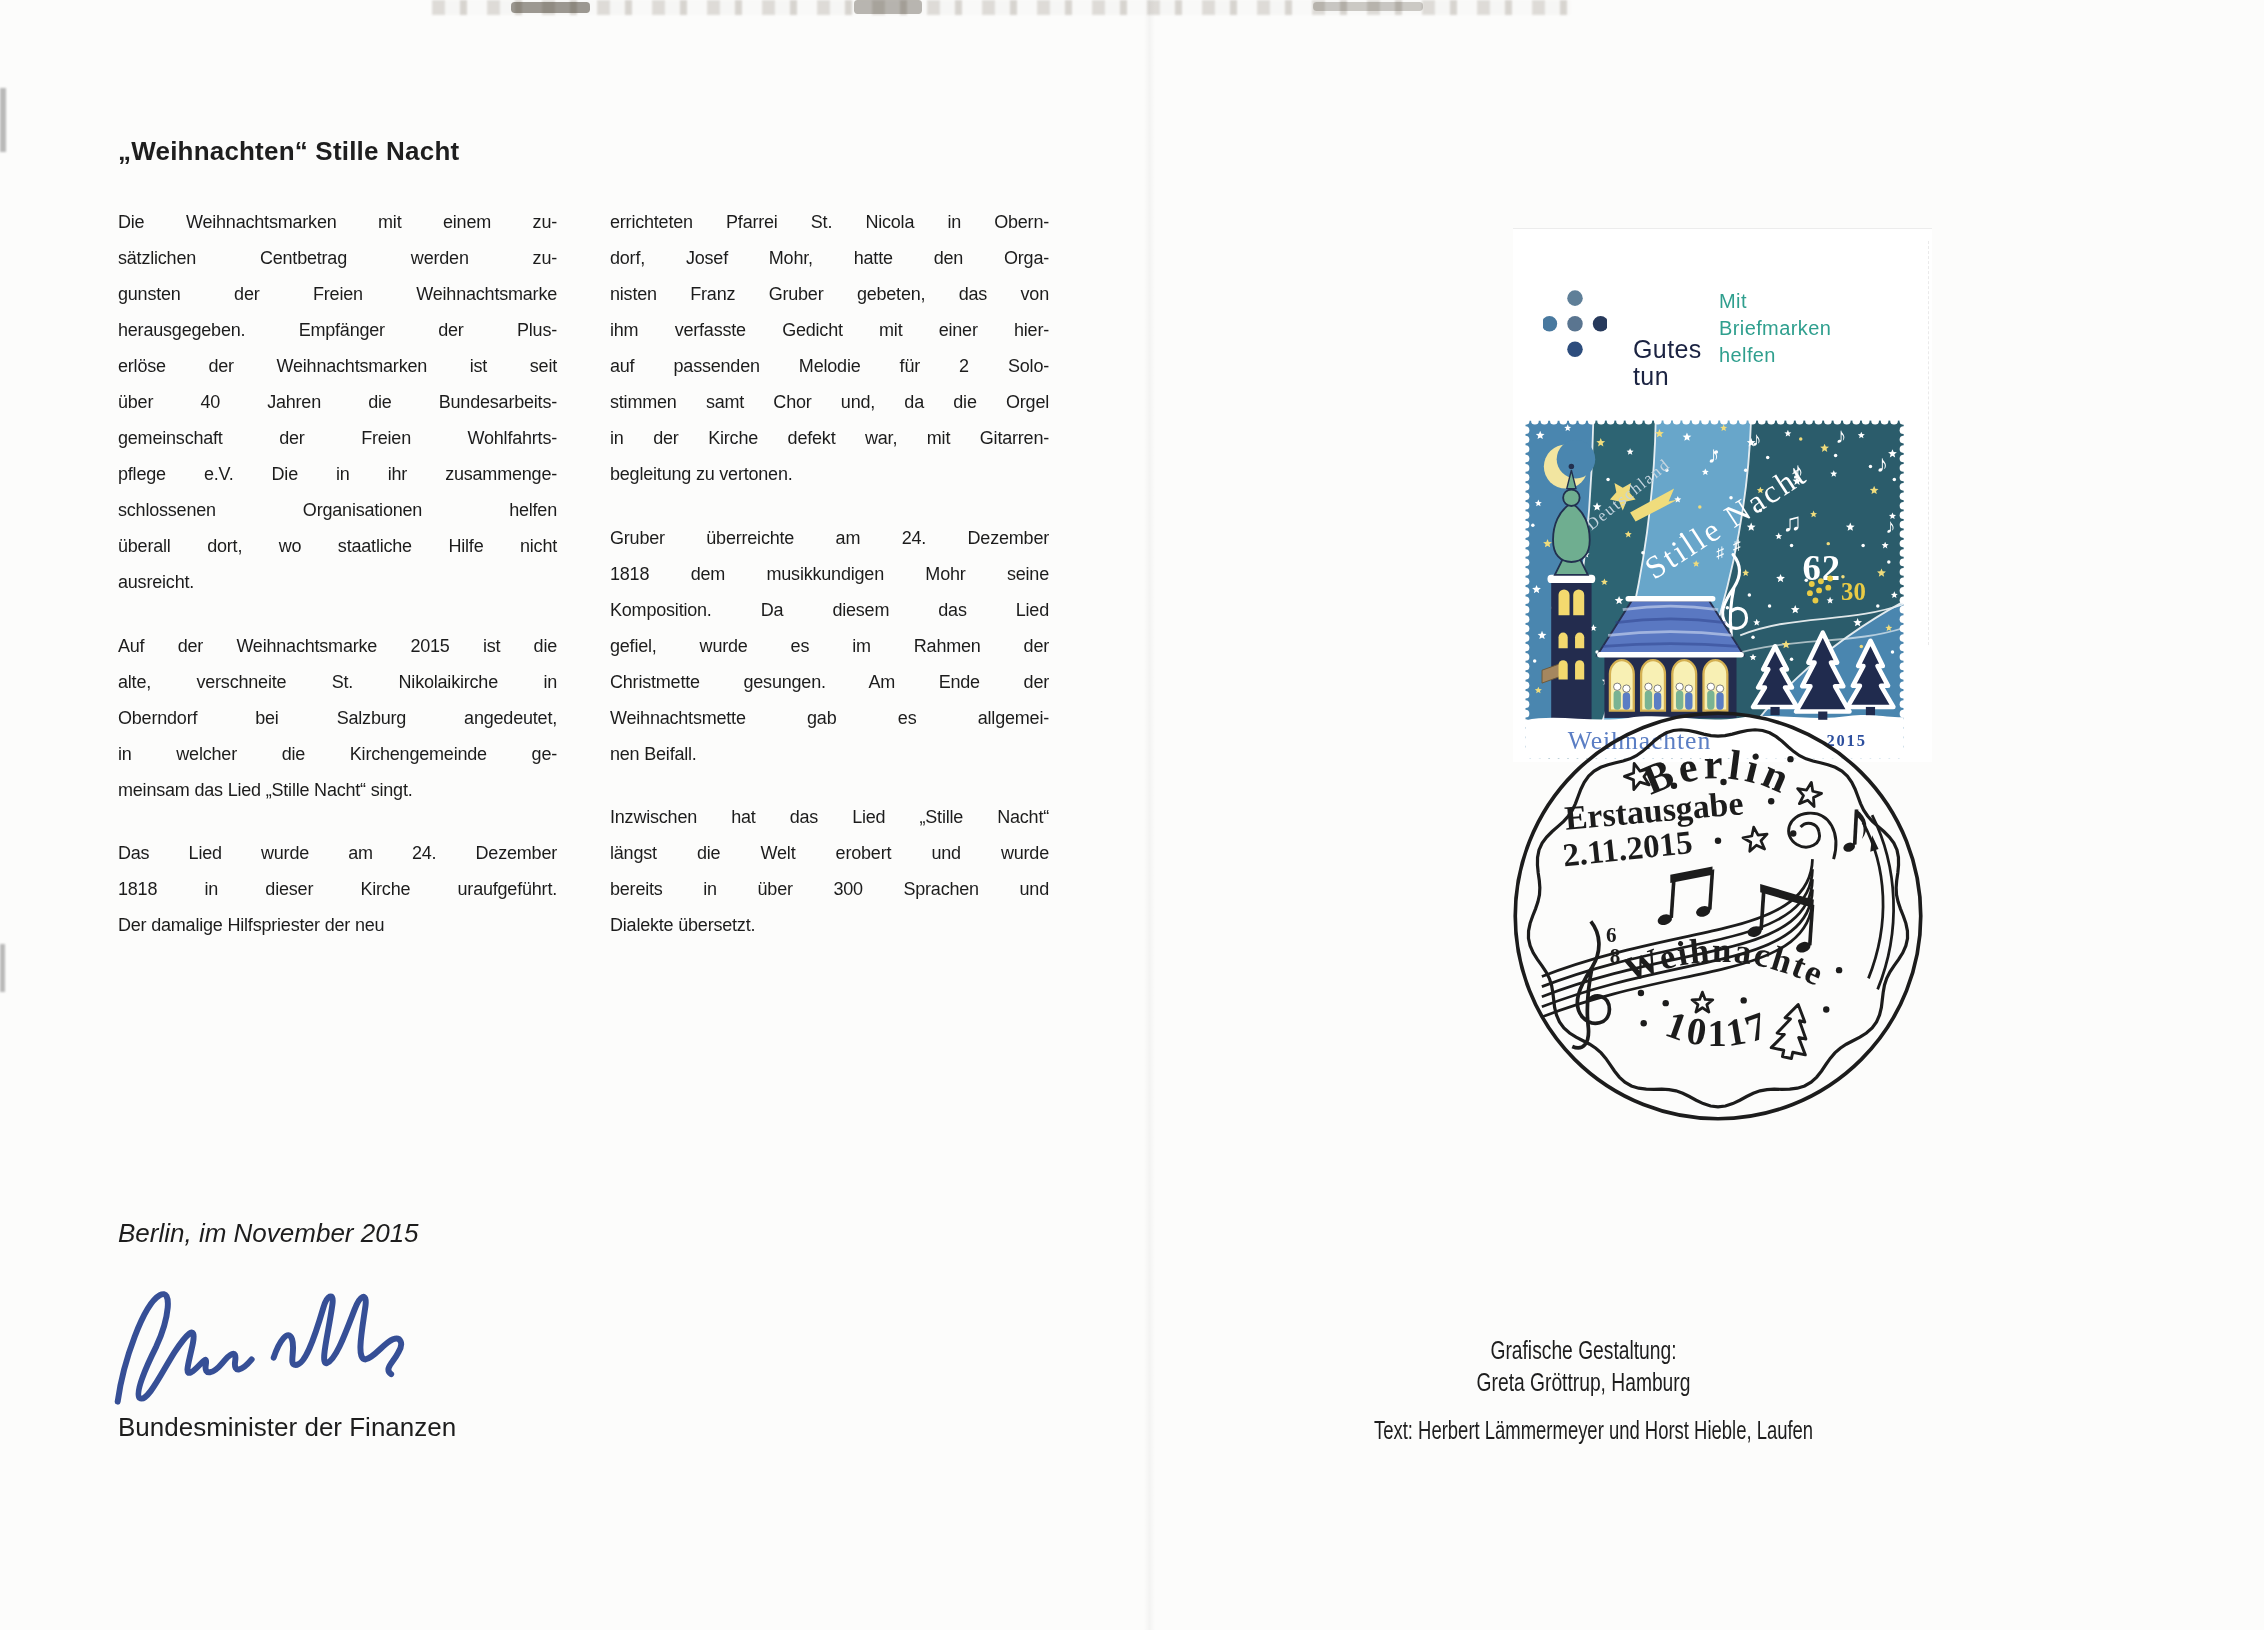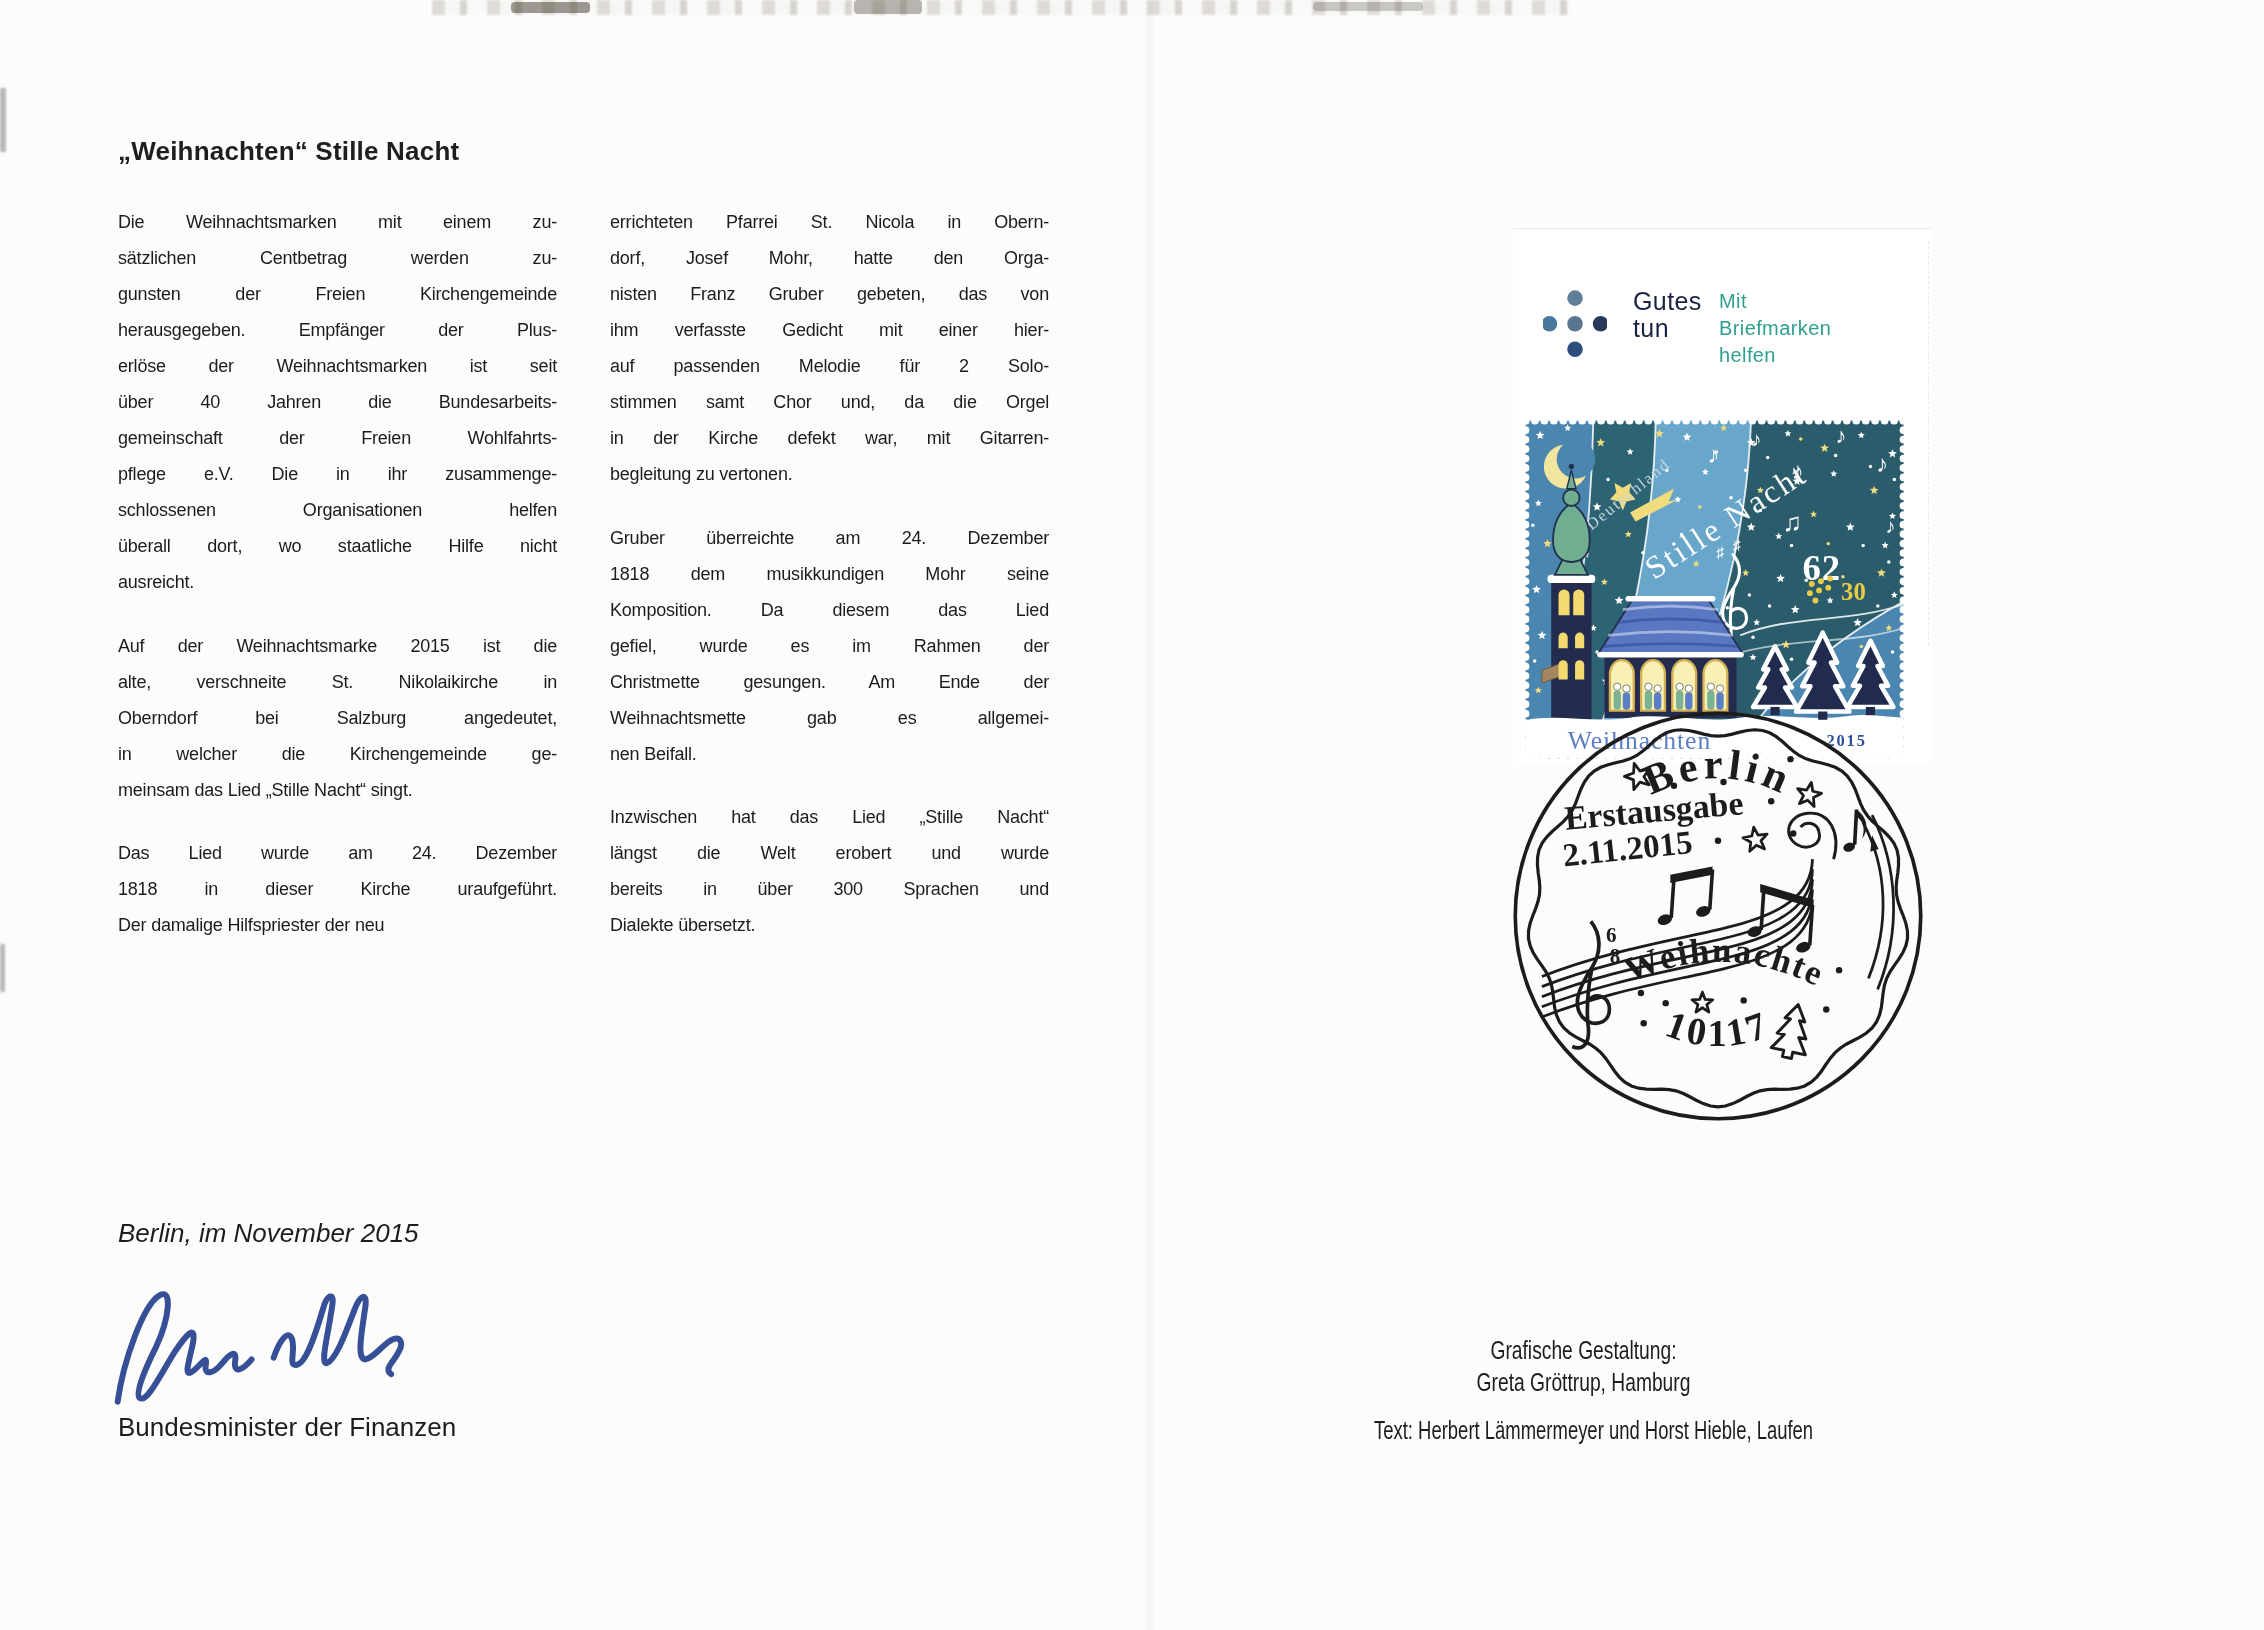--- a/index.html
+++ b/index.html
@@ -43,21 +43,21 @@
 <div class="abs mark" style="left:1313px;top:1.8px;width:110px;height:9.2px;opacity:.5;"></div>
 <div class="abs edge-sliver" style="left:0;top:88px;width:5.5px;height:64px;"></div>
 <div class="abs edge-sliver" style="left:0;top:944px;width:4.6px;height:48px;"></div>
 <div class="abs fold"></div>
 
 <div class="abs title">„Weihnachten“ Stille Nacht</div>
 <div class="abs col" style="left:118px;top:204px;">
     <div class="para">
       <div class="line">Die Weihnachtsmarken mit einem zu-</div>
       <div class="line">sätzlichen Centbetrag werden zu-</div>
-      <div class="line">gunsten der Freien Kirchengemeinde</div>
+      <div class="line">gunsten der Freien Weihnachtsmarke</div>
       <div class="line">herausgegeben. Empfänger der Plus-</div>
       <div class="line">erlöse der Weihnachtsmarken ist seit</div>
       <div class="line">über 40 Jahren die Bundesarbeits-</div>
       <div class="line">gemeinschaft der Freien Wohlfahrts-</div>
       <div class="line">pflege e.V. Die in ihr zusammenge-</div>
       <div class="line">schlossenen Organisationen helfen</div>
       <div class="line">überall dort, wo staatliche Hilfe nicht</div>
       <div class="line last">ausreicht.</div>
     </div>
     <div class="para">
@@ -123,21 +123,21 @@
 <div class="abs sheet"></div>
 <div class="abs sheet-perf"></div>
 
 <svg class="abs" style="left:1543px;top:289px;" width="64" height="73" viewBox="0 0 70 80">
   <circle cx="35" cy="10" r="8.5" fill="#5f7f98"></circle>
   <circle cx="7" cy="38" r="8.5" fill="#49799f"></circle>
   <circle cx="35" cy="38" r="8.5" fill="#5a7590"></circle>
   <circle cx="63" cy="38" r="8.5" fill="#273a5c"></circle>
   <circle cx="35" cy="66" r="8.5" fill="#2d4d7d"></circle>
 </svg>
-<div class="abs logo-dark" style="color:#1b2342;">
+<div class="abs logo-dark" style="color:#1b2342;margin-top:48px;">
   <div>Gutes</div>
   <div>tun</div>
 </div>
 <div class="abs logo-teal" style="color:#2f9f8e;">
   <div>Mit</div>
   <div>Briefmarken</div>
   <div>helfen</div>
 </div>
 
 <svg class="abs" style="left:1520px;top:415px;" width="389" height="349" viewBox="0 0 424 380">

